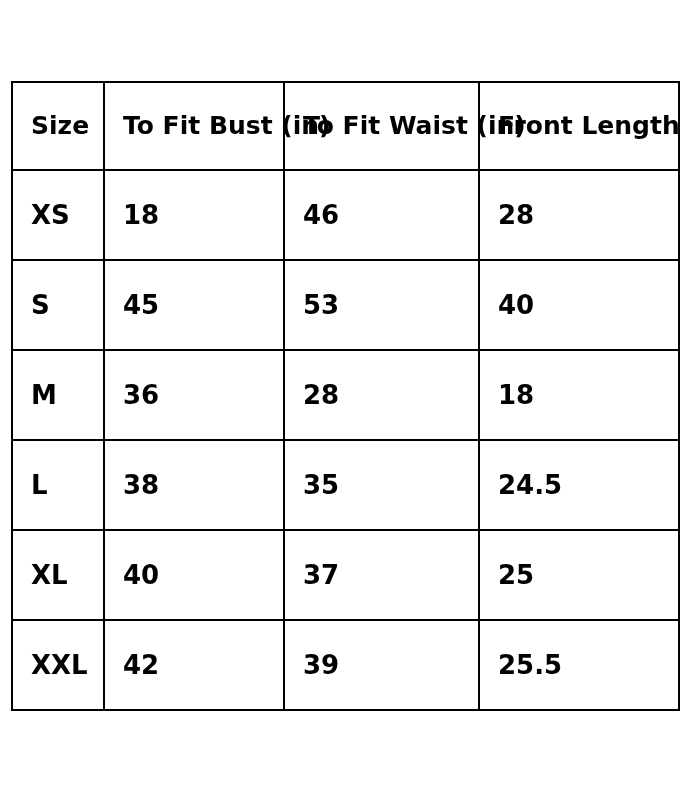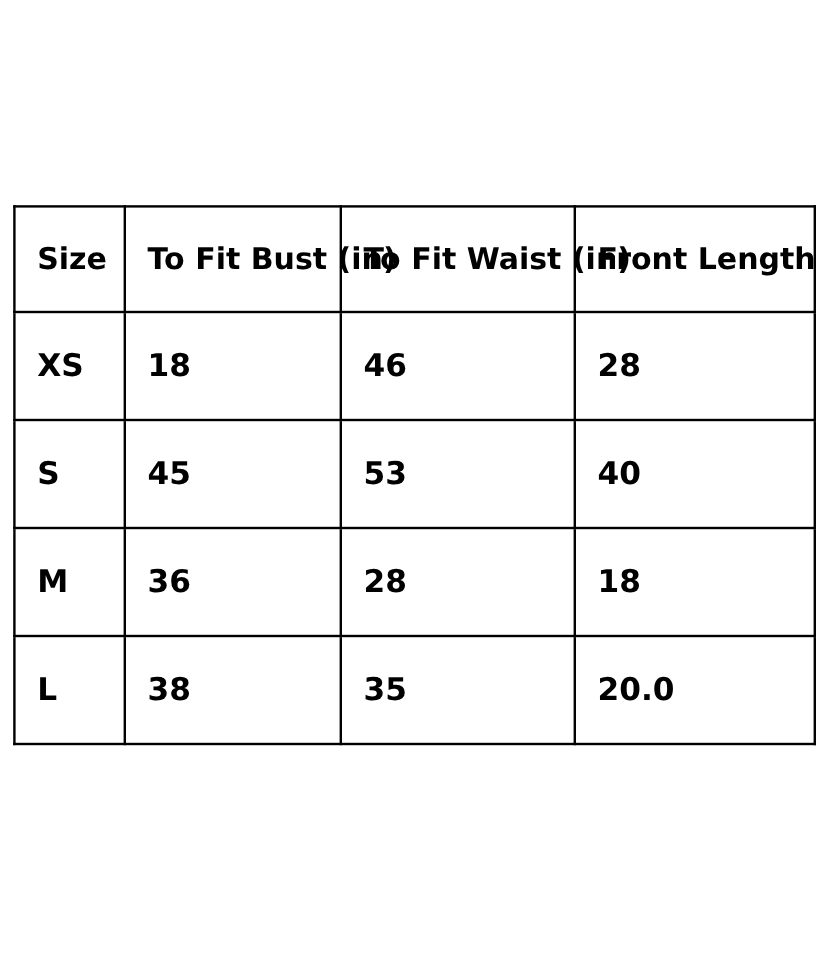--- a/index.html
+++ b/index.html
@@ -97,17 +97,29 @@
       <tr>
         <td class="size-cell">M</td>
         <td>36</td>
         <td>28</td>
         <td>18</td>
       </tr>
       <tr>
         <td class="size-cell">L</td>
         <td>38</td>
         <td>35</td>
-        <td>20.0</td>
+        <td>24.5</td>
+      </tr>
+      <tr>
+        <td class="size-cell">XL</td>
+        <td>40</td>
+        <td>37</td>
+        <td>25</td>
+      </tr>
+      <tr>
+        <td class="size-cell">XXL</td>
+        <td>42</td>
+        <td>39</td>
+        <td>25.5</td>
       </tr>
     </tbody>
   </table>
 </div>
 
 </body></html>

